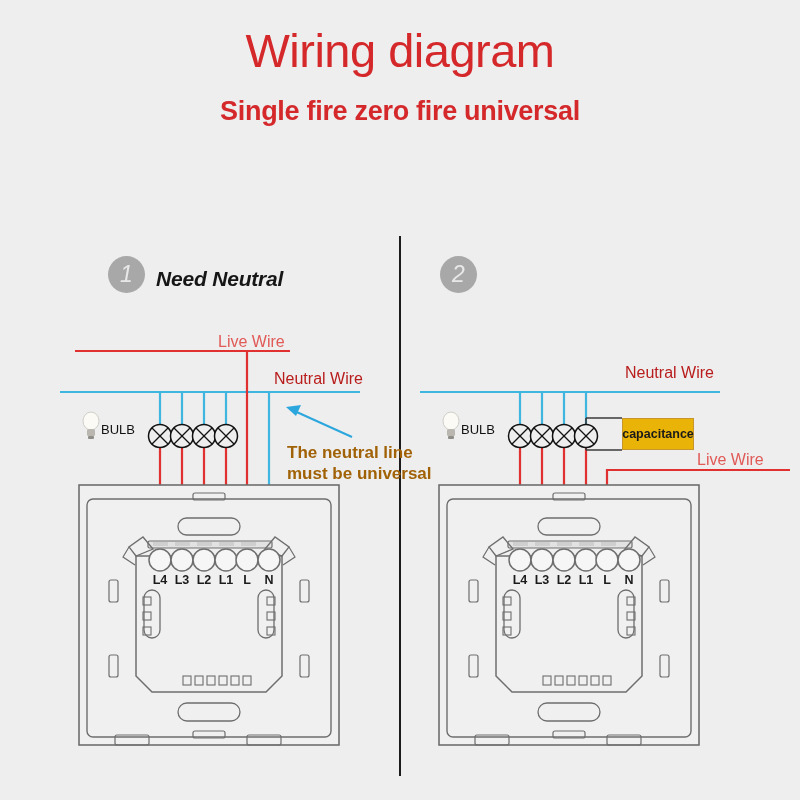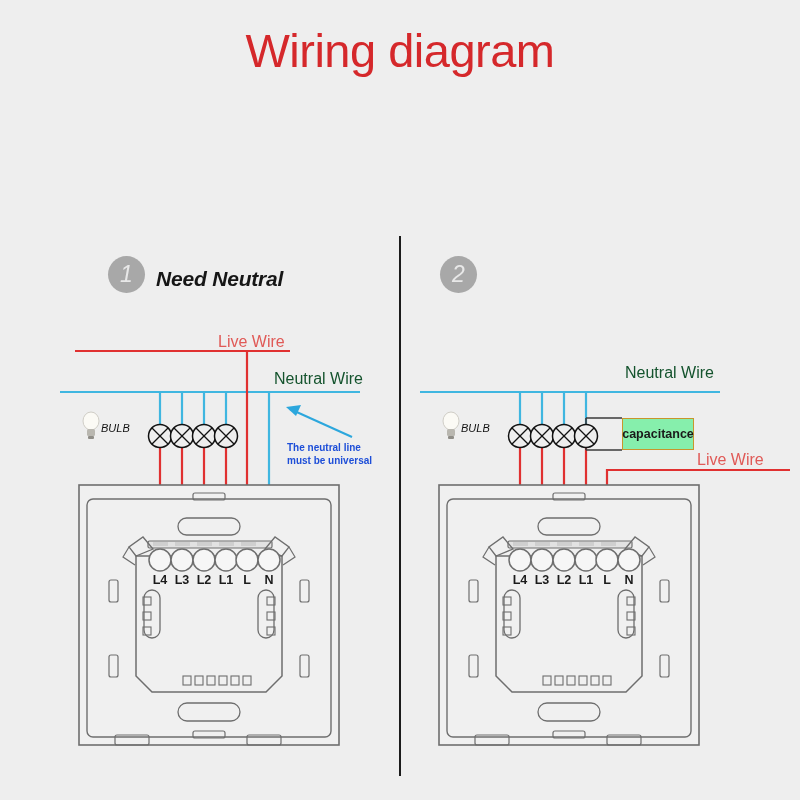--- a/index.html
+++ b/index.html
@@ -79,39 +79,38 @@
     letter-spacing: -0.2px;
     margin-top: 8px;
   }
   .wire-label {
     position: absolute;
     font-size: 16px;
     font-weight: 400;
     white-space: nowrap;
   }
   .live-label { color: #e05a57; }
-  .neutral-label { color: #14532d; }
+  .neutral-label { color: #b91c1c; }
   .note-text {
     position: absolute;
-    font-size: 10px;
-    font-weight: bold;
-    color: #1d4ed8;
+    font-size: 17px;
+    font-weight: bold;
+    color: #a16207;
     line-height: 1.25;
     white-space: nowrap;
   }
   .bulb-word {
     position: absolute;
-    font-size: 11px;
+    font-size: 13px;
     color: #111;
     white-space: nowrap;
-    font-style: italic;
   }
   .cap-box {
     position: absolute;
-    background: #86efac;
+    background: #eab308;
     border: 1.6px solid #c8962c;
     color: #1a1a1a;
     font-size: 12.5px;
     font-weight: bold;
     display: flex;
     align-items: center;
     justify-content: center;
     box-sizing: border-box;
     white-space: nowrap;
   }
@@ -123,20 +122,21 @@
     font-family: "Liberation Sans", sans-serif;
     text-anchor: middle;
   }
 </style>
 </head>
 <body>
 
 <div id="stage">
 
   <div class="title">Wiring diagram</div>
+  <div class="subtitle">Single fire zero fire universal</div>
 
   <div class="divider"></div>
 
   <div class="panel-header" style="left:108px; top:256px;">
     <div class="step-circle">1</div>
     <div class="step-label">Need Neutral</div>
   </div>
 
   <div class="wire-label live-label" style="left:218px; top:333px;">Live Wire</div>
   <div class="wire-label neutral-label" style="left:274px; top:370px;">Neutral Wire</div>

